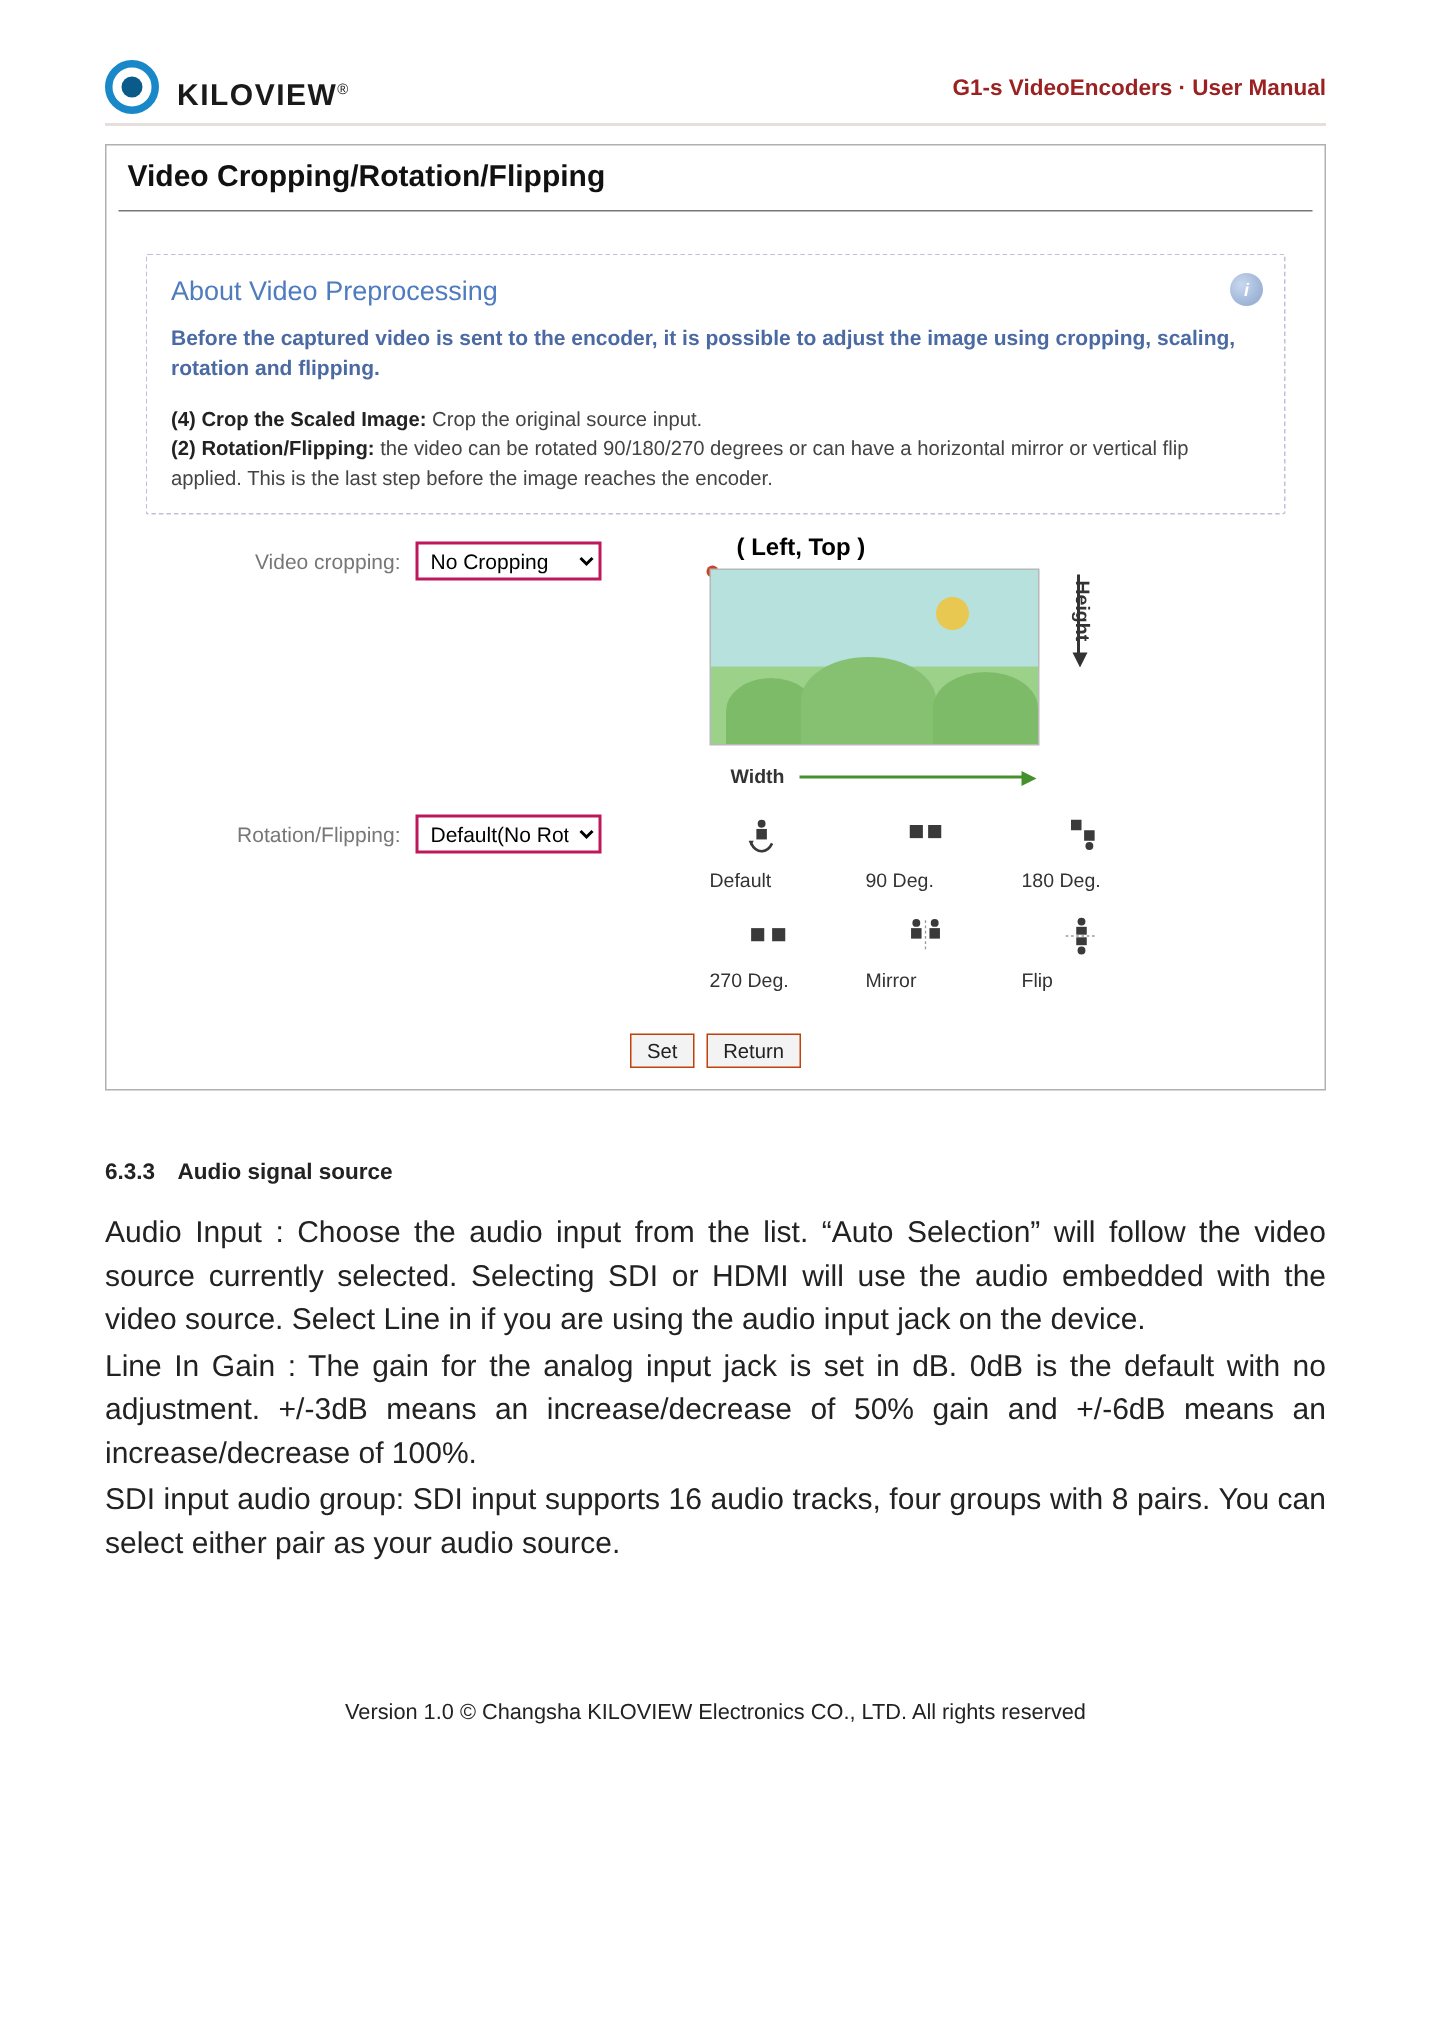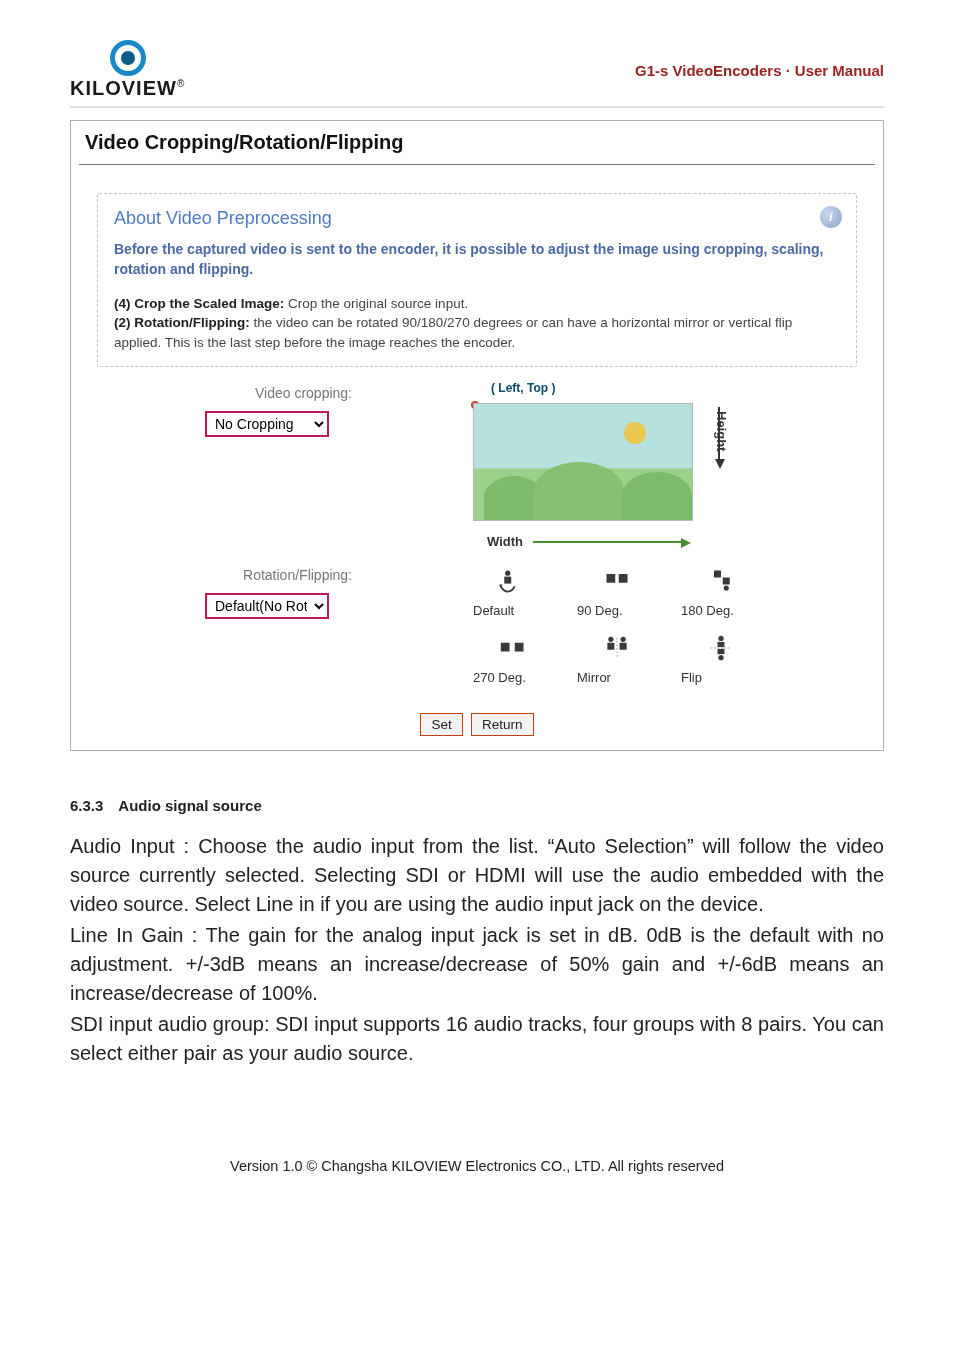--- a/index.html
+++ b/index.html
@@ -1,40 +1,40 @@
 <!DOCTYPE html>
 <html><head>
 <meta charset="utf-8">
 <style>
   * { box-sizing: border-box; margin: 0; padding: 0; }
   body { font-family: Arial, Helvetica, sans-serif; background: #fff; color: #222; width: 954px; margin: 0 auto; }
   .page { padding: 40px 70px 40px 70px; }
   .header { display: flex; align-items: center; justify-content: space-between; padding-bottom: 6px; border-bottom: 2px solid #e6dddd; margin-bottom: 12px; }
-  .logo-wrap { display: flex; align-items: center; gap: 1px; flex-direction: column; }
+  .logo-wrap { display: flex; align-items: flex-end; gap: 12px; }
   .logo-dot { width: 36px; height: 36px; border-radius: 50%; border: 5px solid #1888c8; display: flex; align-items: center; justify-content: center; }
   .logo-dot-inner { width: 14px; height: 14px; background: #0a5b8a; border-radius: 50%; }
   .logo-text { font-size: 20px; font-weight: 800; letter-spacing: 1px; color: #1a1a1a; }
   .logo-text sup { font-size: 10px; font-weight: 400; }
   .header-right { color: #9b2222; font-weight: 700; font-size: 15px; }
   .panel-outer { border: 1px solid #b0b0b0; padding: 6px 8px 10px 8px; }
   .panel-title { font-size: 20px; font-weight: 700; color: #111; padding: 4px 6px 10px 6px; border-bottom: 1px solid #777; }
   .about-box { border: 1px dashed #bcc0d8; border-radius: 2px; margin: 28px 18px 6px 18px; padding: 14px 16px 14px 16px; position: relative; }
   .about-title { color: #4f7bbf; font-size: 18px; font-weight: 400; margin-bottom: 10px; }
   .info-icon { position: absolute; top: 12px; right: 14px; width: 22px; height: 22px; border-radius: 50%; background: radial-gradient(circle at 35% 35%, #c9d8ee 0%, #9cb3d6 70%); display:flex; align-items:center; justify-content:center; color:#fff; font-size:12px; font-style:italic; font-weight:700; }
   .about-lead { color: #4b6aa4; font-weight: 700; font-size: 14px; line-height: 1.45; margin-bottom: 14px; }
   .about-body { color: #444; font-size: 13.5px; line-height: 1.45; }
   .about-body b { color: #222; }
   .form-area { margin: 16px 18px 4px 18px; }
   .form-row { display: flex; align-items: flex-start; gap: 28px; margin-bottom: 18px; }
-  .form-left { width: 340px; display: flex; align-items: center; gap: 10px; padding-top: 2px; flex-direction: column; }
+  .form-left { width: 340px; display: flex; align-items: center; gap: 10px; padding-top: 2px; }
   .form-label { color: #777; font-size: 14px; text-align: right; width: 170px; }
   select { font-size: 14px; padding: 2px 4px; border: 2px solid #be185d; background: #fff; width: 124px; }
   .crop-preview-wrap { flex: 1; padding-left: 8px; }
   .crop-preview { position: relative; width: 236px; height: 148px; }
-  .crop-lt { position: absolute; top: -2px; left: 18px; color: #0c4a6e; font-weight: 700; font-size: 12px; }
+  .crop-lt { position: absolute; top: -2px; left: 18px; color: #000000; font-weight: 700; font-size: 16px; }
   .crop-img { position: absolute; top: 20px; left: 0; width: 220px; height: 118px; border: 1px solid #b8b8b8; background: linear-gradient(180deg, #b6e1dc 0%, #b6e1dc 55%, #9cd18a 56%, #9cd18a 100%); overflow:hidden; }
   .sun { position:absolute; top:18px; right:46px; width:22px; height:22px; background:#e8c851; border-radius:50%; }
   .hill1 { position:absolute; bottom:0; left:10px; width:60px; height:44px; background:#7dbb69; border-radius:50% 50% 0 0; }
   .hill2 { position:absolute; bottom:0; left:60px; width:90px; height:58px; background:#86c071; border-radius:50% 50% 0 0; }
   .hill3 { position:absolute; bottom:0; right:0; width:70px; height:48px; background:#7dbb69; border-radius:50% 50% 0 0; }
   .origin-dot { position:absolute; top:18px; left:-2px; width:8px; height:8px; background:#c4442c; border-radius:50%; }
   .height-label { position:absolute; top:28px; right:-20px; writing-mode: vertical-rl; color:#333; font-weight:700; font-size:13px; }
   .height-arrow { position:absolute; top:76px; right:-16px; width:0; height:0; border-left:5px solid transparent; border-right:5px solid transparent; border-top:10px solid #333; }
   .height-line { position:absolute; top:24px; right:-11px; width:2px; height:54px; background:#333; }
   .width-label { position:absolute; bottom:-18px; left:14px; color:#333; font-weight:700; font-size:13px; }

